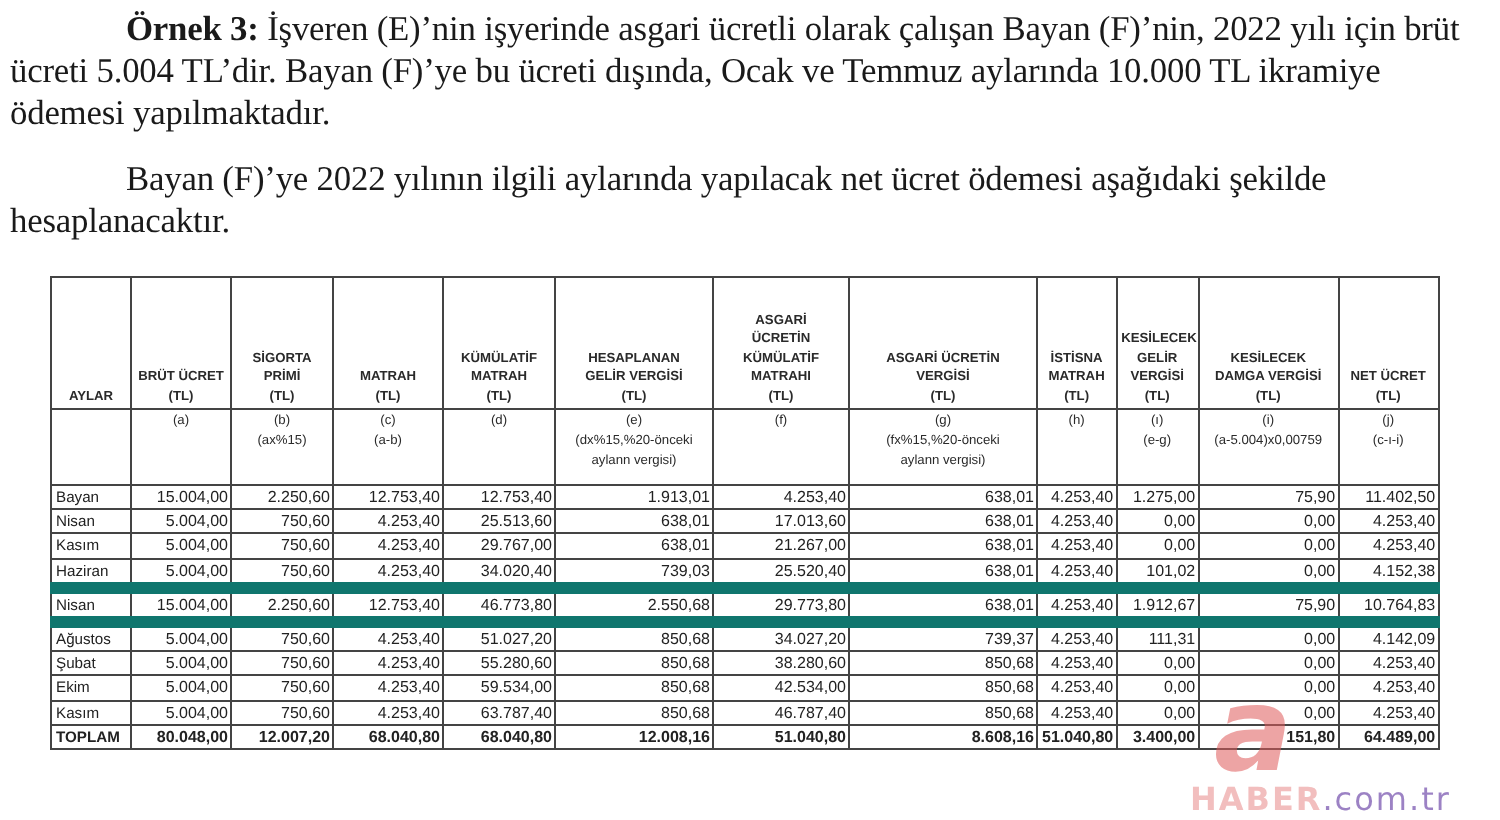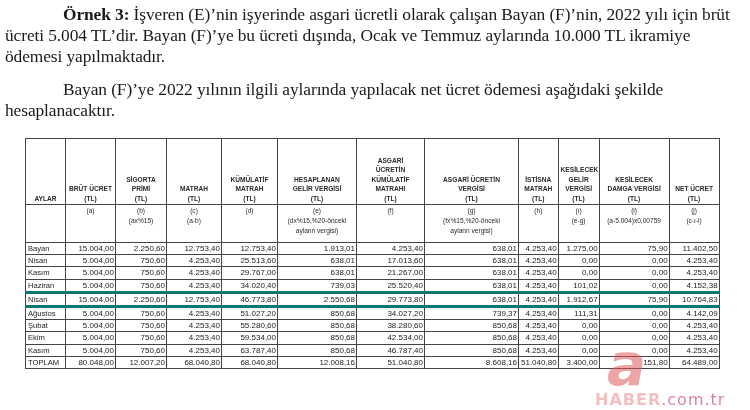--- a/index.html
+++ b/index.html
@@ -27,36 +27,36 @@
     line-height: 9.5px; height: 64px; padding-bottom: 1px; color: #2a2a2a;
   }
   table.grid tr.sub td {
     font-size: 6.6px; text-align: center; vertical-align: top; height: 36px;
     line-height: 10px; padding-top: 1px; color: #2a2a2a;
   }
   table.grid tbody td {
     font-size: 8px; height: 11.2px; line-height: 11px; text-align: right; padding: 0 1px 0 2px;
   }
   table.grid tbody td.month { text-align: left; font-size: 7.6px; }
-  table.grid tr.total td { font-weight: normal; }
-  table.grid tr.thick td { border-bottom: 3px solid #0f766e; }
+  table.grid tr.total td { font-weight: bold; }
+  table.grid tr.thick td { border-bottom: 6px solid #0f766e; }
 
   .watermark {
     position: absolute; left: 585px; top: 340px; width: 160px; height: 70px;
     pointer-events: none; opacity: 0.55;
   }
   .wm-a {
     position: absolute; left: 22px; top: -4px; font-family: "DejaVu Sans", sans-serif;
     font-weight: bold; font-size: 58px; color: #e05a5a; font-style: italic; line-height: 58px;
   }
   .wm-text {
     position: absolute; left: 10px; top: 50px; font-family: "DejaVu Sans", sans-serif;
     font-weight: bold; font-size: 16px; color: #e88a8a; letter-spacing: 1px;
   }
-  .wm-text span.tld { color: #be185d; font-weight: normal; }
+  .wm-text span.tld { color: #4c1d95; font-weight: normal; }
 </style>
 </head>
 <body>
 
 <div class="para p1"><b>Örnek 3:</b><span> İşveren (E)’nin işyerinde asgari ücretli olarak çalışan Bayan (F)’nin, 2022 yılı için brüt ücreti 5.004 TL’dir. Bayan (F)’ye bu ücreti dışında, Ocak ve Temmuz aylarında 10.000 TL ikramiye ödemesi yapılmaktadır.</span></div>
 <div class="para p2">Bayan (F)’ye 2022 yılının ilgili aylarında yapılacak net ücret ödemesi aşağıdaki şekilde hesaplanacaktır.</div>
 
 <table class="grid">
   <colgroup>
     <col style="width:40px">

